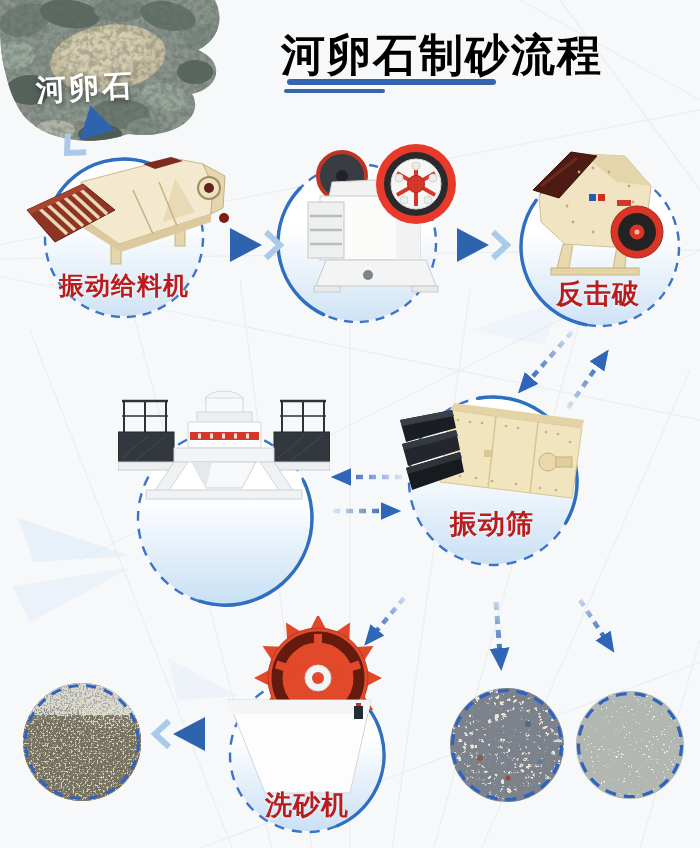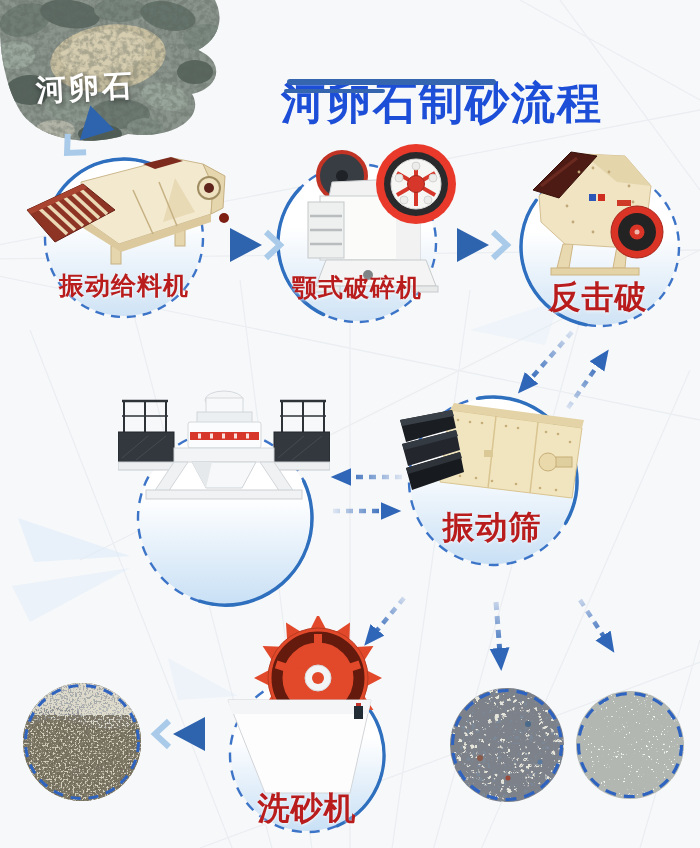--- a/index.html
+++ b/index.html
@@ -1,27 +1,27 @@
 <!DOCTYPE html>
 <html><head>
 <meta charset="utf-8">
 <style>
   html,body{margin:0;padding:0;background:#e9eaec;}
   #stage{position:relative;width:700px;height:848px;background:#f7f8fa;overflow:hidden;
          font-family:"Liberation Sans","DejaVu Sans",sans-serif;}
   .abs{position:absolute;}
   .nolayer{pointer-events:none;}
-  #page-title{left:281px;top:26px;font-size:44px;font-weight:900;color:#1d4ed8;
-              letter-spacing:2px;white-space:nowrap;margin-top:48px;}
+  #page-title{left:281px;top:26px;font-size:44px;font-weight:900;color:#000000;
+              letter-spacing:2px;white-space:nowrap;}
   .uline{background:#3565af;border-radius:3px;}
   #uline1{left:287px;top:79px;width:209px;height:6px;}
   #uline2{left:284px;top:89px;width:101px;height:4px;}
   .node-label{font-size:25px;font-weight:700;color:#b91c1c;text-align:center;
               text-shadow:0 1px 3px rgba(255,255,255,.85);letter-spacing:1px;white-space:nowrap;}
-  .node-label.big{font-size:32px;}
+  .node-label.big{font-size:27px;}
   #source-label{left:36px;top:68px;font-size:30px;font-weight:900;color:#ffffff;
                 letter-spacing:3px;transform:rotate(-3deg);
                 text-shadow:0 2px 5px rgba(0,0,0,.5);}
   .prod{border-radius:50%;overflow:hidden;}
 </style>
 </head>
 <body>
 
 <div id="stage">
 
@@ -349,21 +349,20 @@
     </g>
     <circle cx="92" cy="62" r="13" fill="#f3f4f5" stroke="#d8dade"></circle>
     <circle cx="92" cy="62" r="6" fill="#e1492a"></circle>
     <polygon points="2,84 145,84 124,177 39,177" fill="#fdfdfe" stroke="#d2d5d8"></polygon>
     <polygon points="2,84 145,84 142,98 6,98" fill="#f3f5f6"></polygon>
     <rect x="128" y="90" width="9" height="13" fill="#222c35"></rect>
     <rect x="130" y="87" width="5" height="3" fill="#c23327"></rect>
   </svg>
 
   <div class="abs node-label" style="left:44px;top:269px;width:160px">振动给料机</div>
-  <div class="abs node-label" style="left:277px;top:271px;width:160px">颚式破碎机</div>
   <div class="abs node-label big" style="left:538px;top:276px;width:120px">反击破</div>
   <div class="abs node-label big" style="left:237px;top:787px;width:140px">洗砂机</div>
   <div class="abs node-label big" style="left:422px;top:506px;width:140px">振动筛</div>
 
   <div class="abs prod" style="left:23px;top:683px;width:118px;height:118px">
     <svg width="118" height="118" viewBox="0 0 118 118">
       <defs>
         <filter id="sandGrain">
           <feTurbulence type="fractalNoise" baseFrequency="0.55" numOctaves="2" seed="5"></feTurbulence>
           <feColorMatrix type="matrix" values="0 0 0 0 0.85  0 0 0 0 0.80  0 0 0 0 0.66  6 6 6 0 -8"></feColorMatrix>

